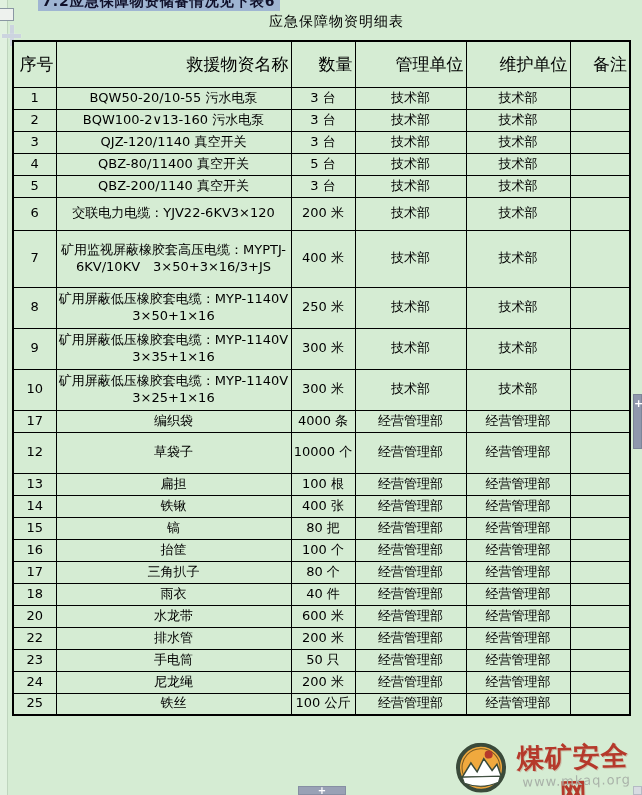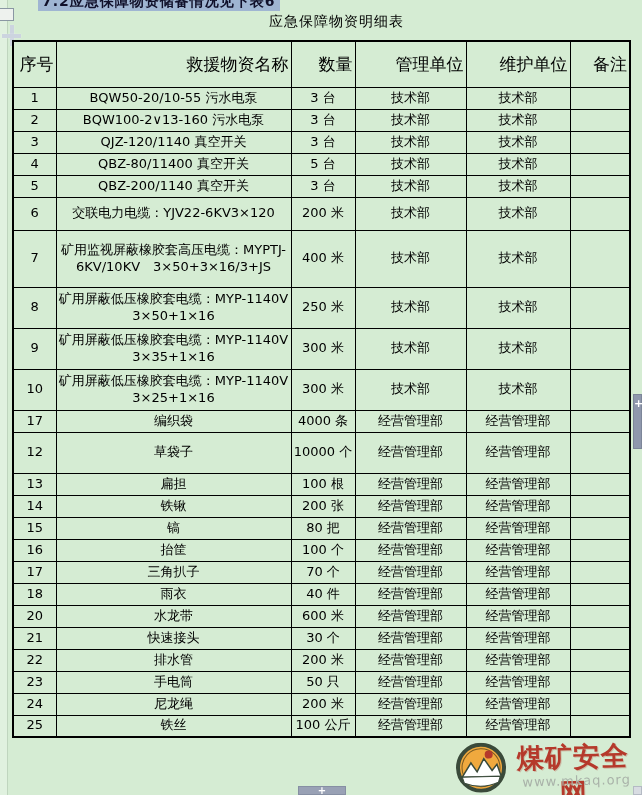--- a/index.html
+++ b/index.html
@@ -199,21 +199,21 @@
         <td>13</td>
         <td>扁担</td>
         <td>100 根</td>
         <td>经营管理部</td>
         <td>经营管理部</td>
         <td></td>
       </tr>
       <tr>
         <td>14</td>
         <td>铁锹</td>
-        <td>200 张</td>
+        <td>400 张</td>
         <td>经营管理部</td>
         <td>经营管理部</td>
         <td></td>
       </tr>
       <tr>
         <td>15</td>
         <td>镐</td>
         <td>80 把</td>
         <td>经营管理部</td>
         <td>经营管理部</td>
@@ -223,45 +223,37 @@
         <td>16</td>
         <td>抬筐</td>
         <td>100 个</td>
         <td>经营管理部</td>
         <td>经营管理部</td>
         <td></td>
       </tr>
       <tr>
         <td>17</td>
         <td>三角扒子</td>
-        <td>70 个</td>
+        <td>80 个</td>
         <td>经营管理部</td>
         <td>经营管理部</td>
         <td></td>
       </tr>
       <tr>
         <td>18</td>
         <td>雨衣</td>
         <td>40 件</td>
         <td>经营管理部</td>
         <td>经营管理部</td>
         <td></td>
       </tr>
       <tr>
         <td>20</td>
         <td>水龙带</td>
         <td>600 米</td>
-        <td>经营管理部</td>
-        <td>经营管理部</td>
-        <td></td>
-      </tr>
-      <tr>
-        <td>21</td>
-        <td>快速接头</td>
-        <td>30 个</td>
         <td>经营管理部</td>
         <td>经营管理部</td>
         <td></td>
       </tr>
       <tr>
         <td>22</td>
         <td>排水管</td>
         <td>200 米</td>
         <td>经营管理部</td>
         <td>经营管理部</td>

